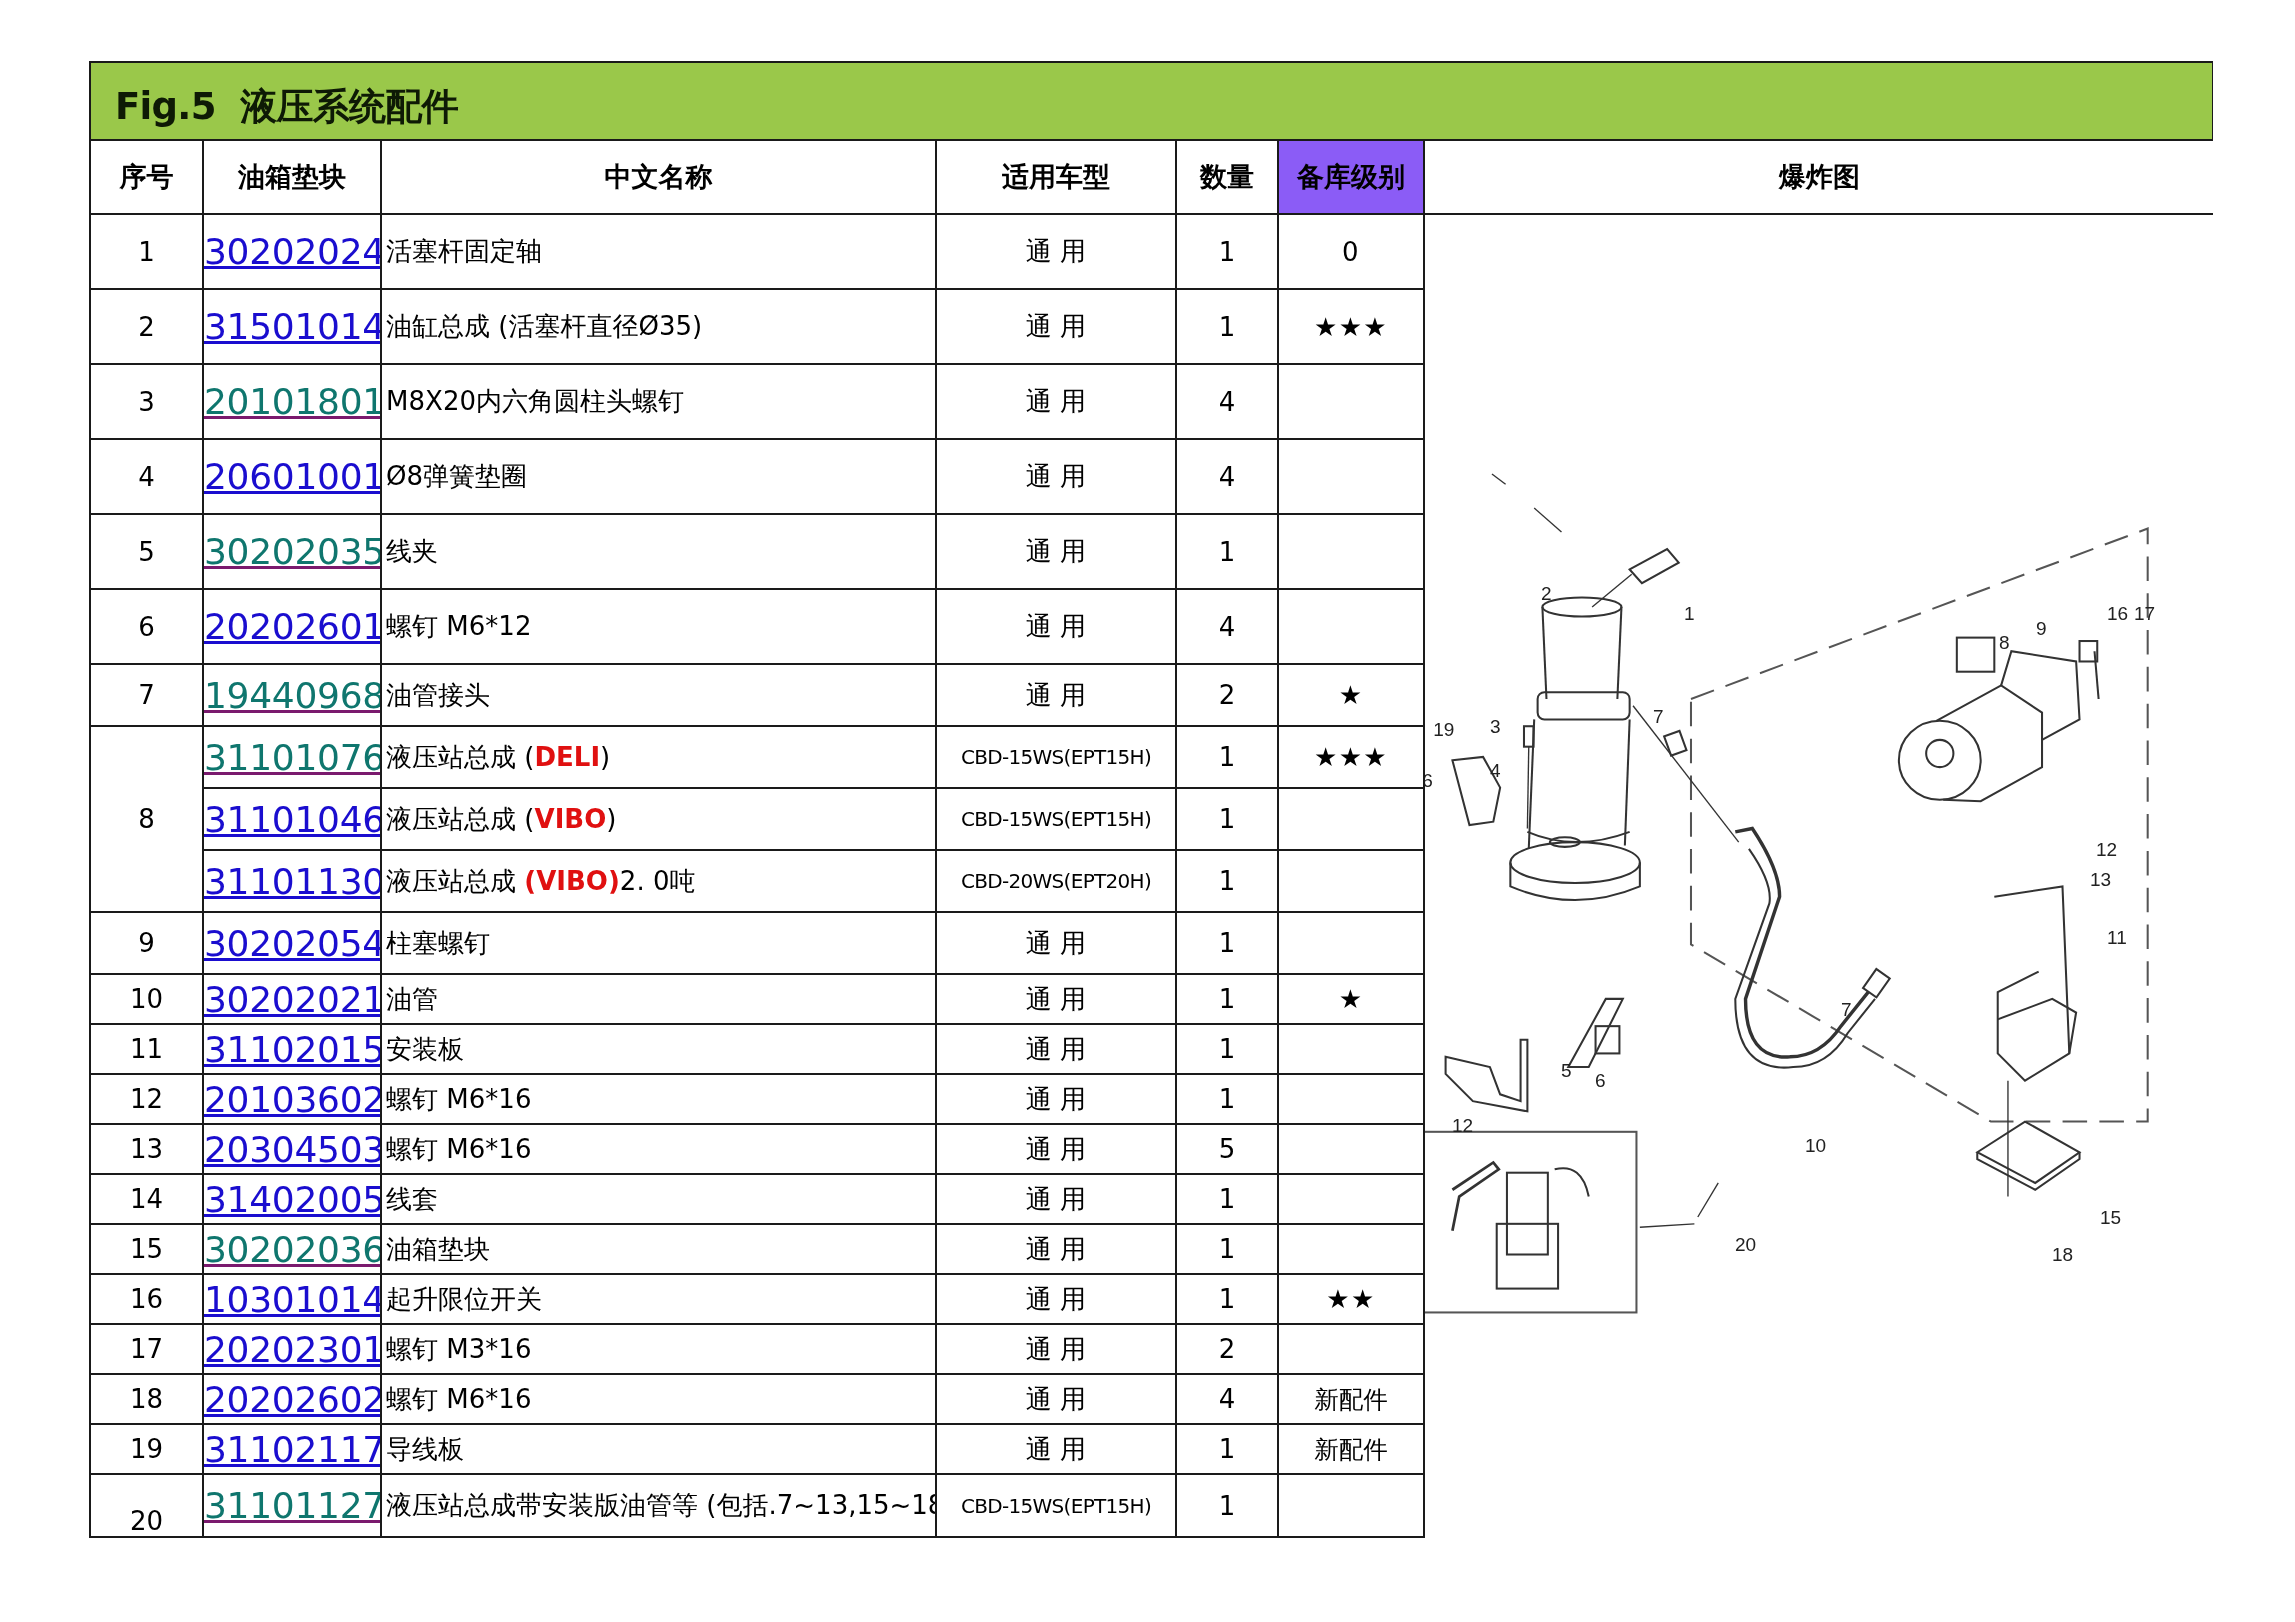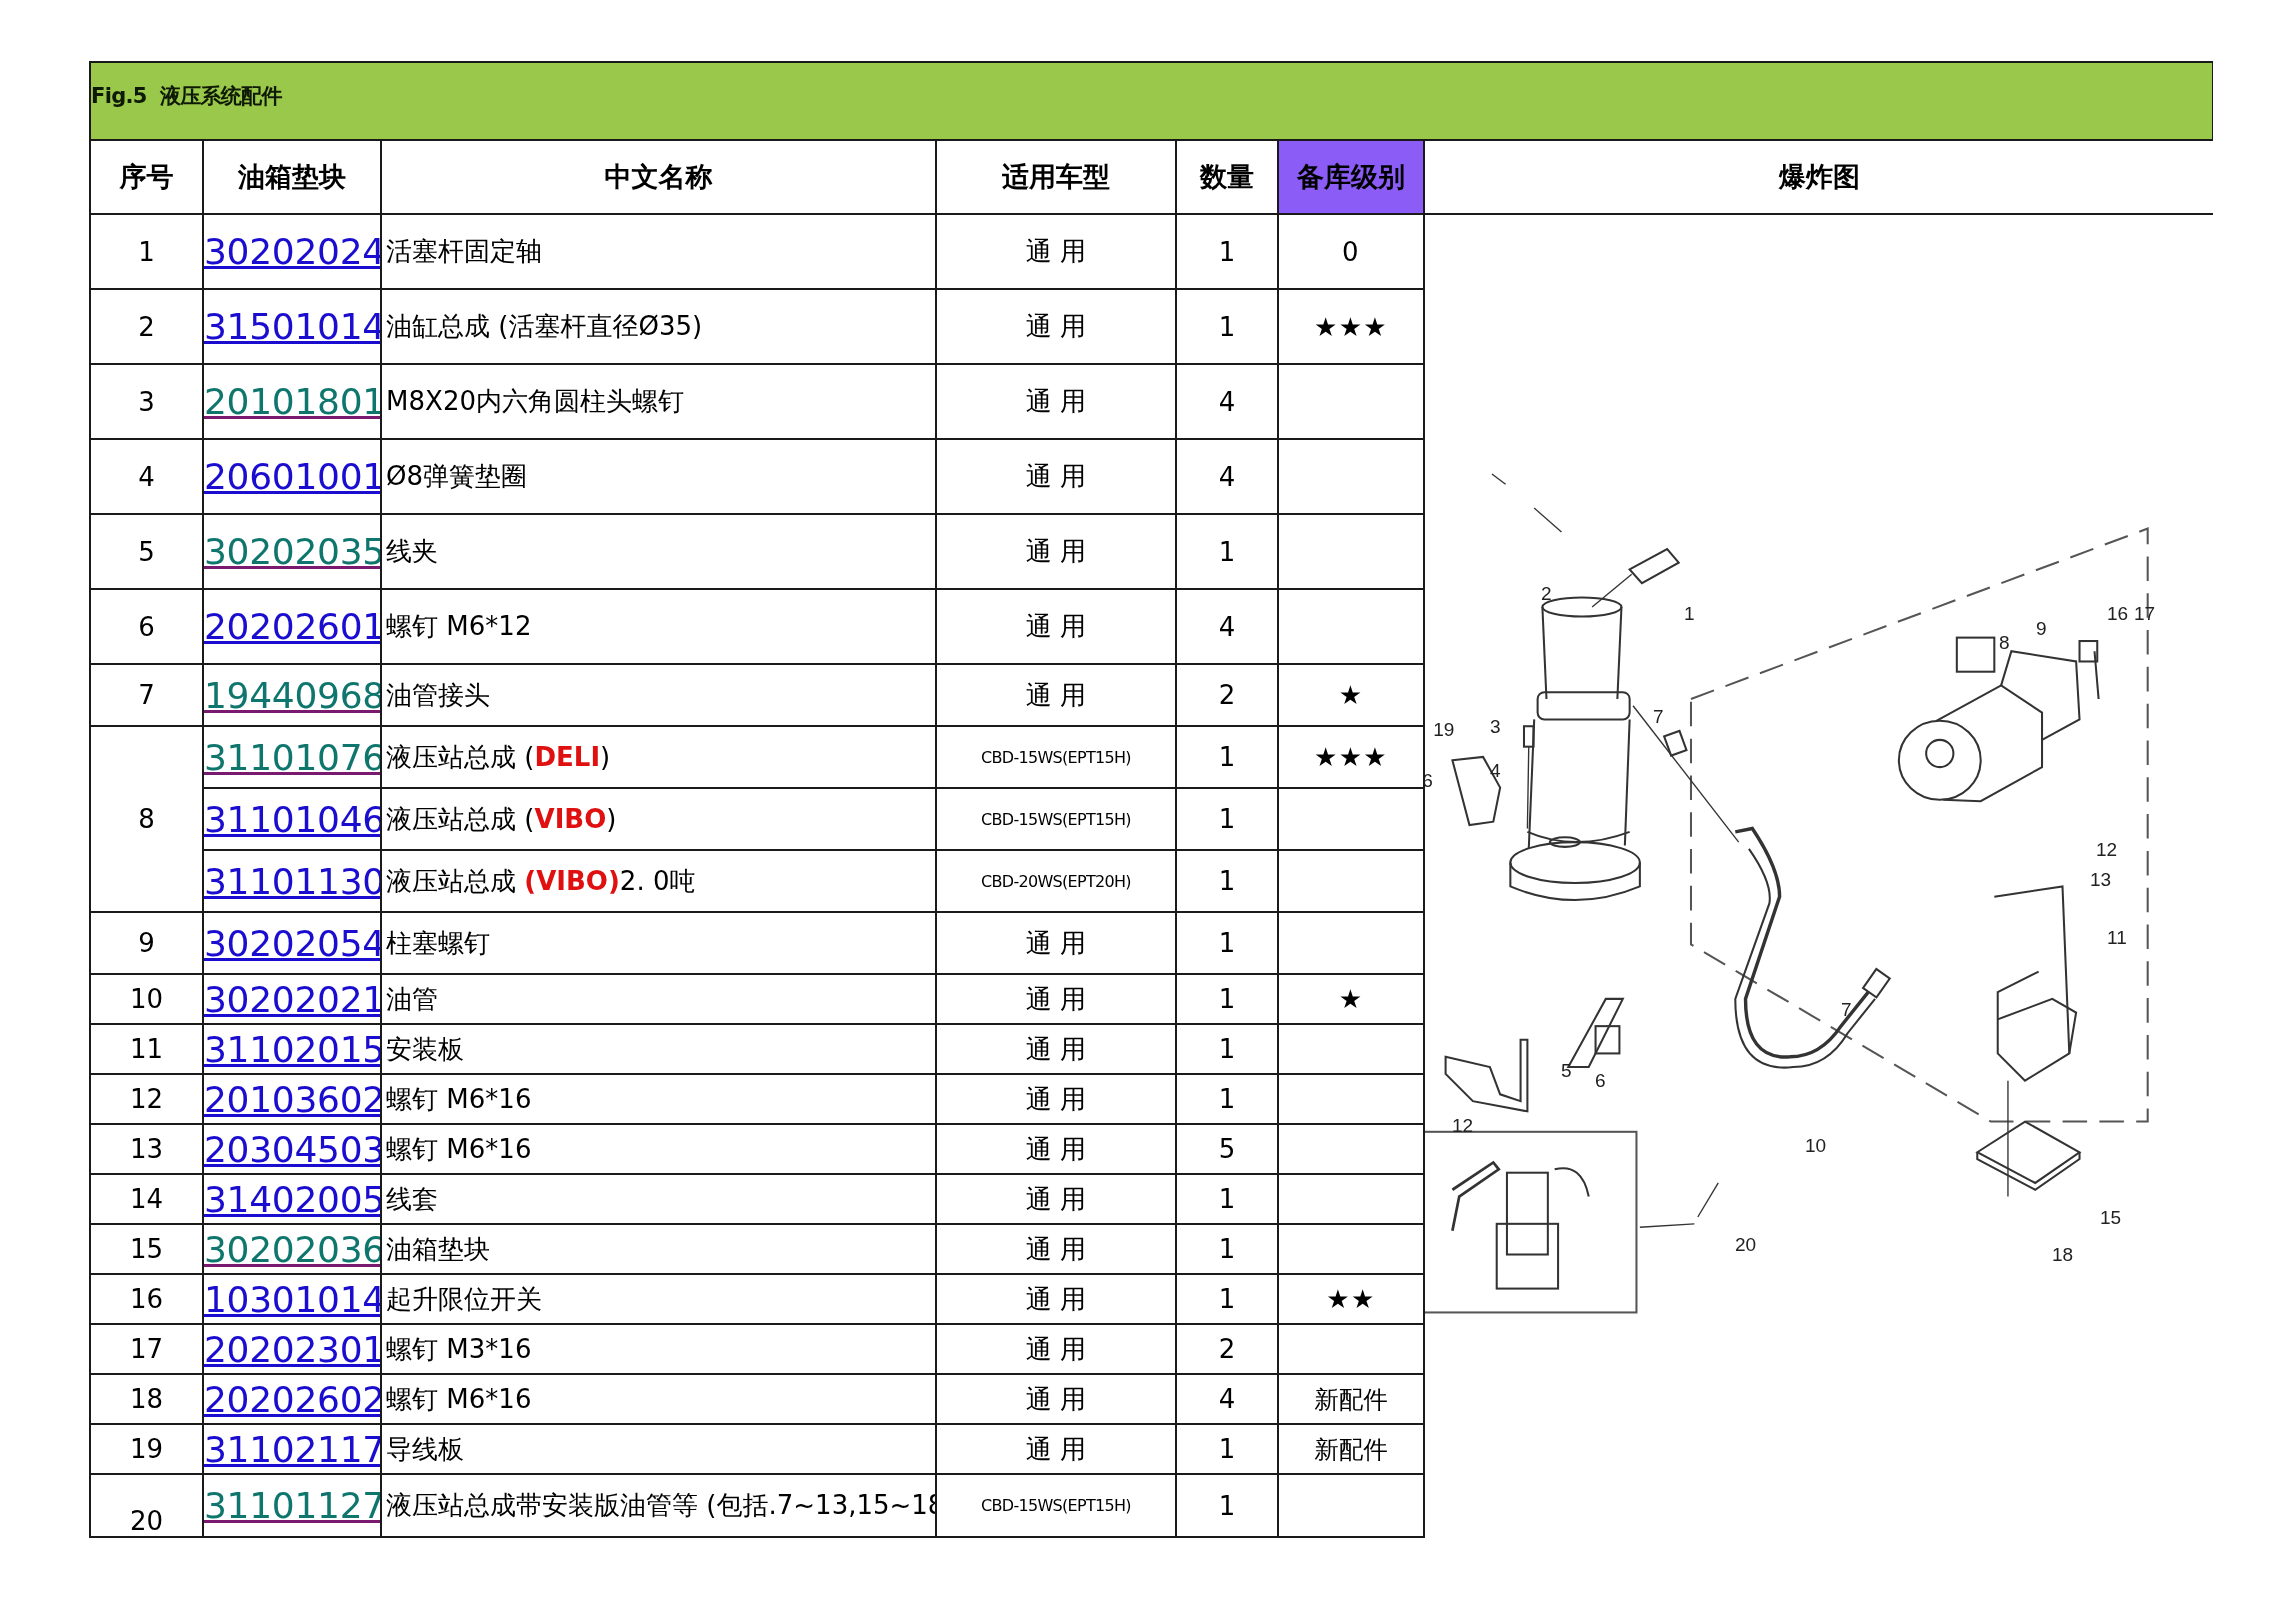--- a/index.html
+++ b/index.html
@@ -1,30 +1,30 @@
 <!DOCTYPE html>
 <html style="font-size:11px"><head>
 <meta charset="utf-8">
 <style>
   html, body { margin: 0; padding: 0; background: #ffffff; }
   body { width: 2295px; height: 1622px; position: relative; overflow: hidden;
          font-family: "DejaVu Sans", "Liberation Sans", sans-serif; color: #000; }
   .sheet { position: absolute; left: 89px; top: 61px; width: 2124px; height: 1499px; overflow: hidden; }
   .title-bar { position: absolute; left: 0; top: 0; width: 2121px; height: 76px;
                background: #9ac84a; border: 2px solid #1a1a1a; border-bottom: 2px solid #1a1a1a; }
-  .title-text { position: absolute; left: 0; top: 19px; font-size: 21px; font-weight: bold;
+  .title-text { position: absolute; left: 24px; top: 19px; font-size: 37px; font-weight: bold;
                 letter-spacing: -0.7px; color: #0e1a05; white-space: pre; }
   .grid { position: absolute; left: 0; top: 78px; width: 2125px; }
   table { border-collapse: collapse; table-layout: fixed; width: 2125px; }
   td, th { border: 2px solid #1a1a1a; padding: 0; text-align: center; vertical-align: middle; overflow: hidden; white-space: nowrap; }
   th { height: 72px; font-size: 27px; font-weight: bold; }
   th.highlight { background: #8b5cf6; }
   td { font-size: 26px; }
   td.name { text-align: left; padding-left: 4.1px; margin-top: 25px; }
-  td.model { font-size: 16px; letter-spacing: -0.7px; }
+  td.model { font-size: 20px; letter-spacing: -0.7px; }
   td.stars { font-size: 26px; letter-spacing: 1.4px; }
   td.new { font-size: 24.5px; margin-left: 15px; }
   a.part { text-decoration: underline; font-size: 36px; letter-spacing: -0.3px; }
   a.part.unvisited { color: #1a0dcf; text-decoration-color: #1a0dcf; }
   a.part.visited { color: #0f766e; text-decoration-color: #7a1a6e; }
   .brand { color: #e01010; font-weight: bold; }
   tr.r-tall td { height: 73px; }
   tr.r-mid td { height: 60px; }
   tr.r-sub td { height: 60px; }
   tr.r-sm td { height: 48px; }

